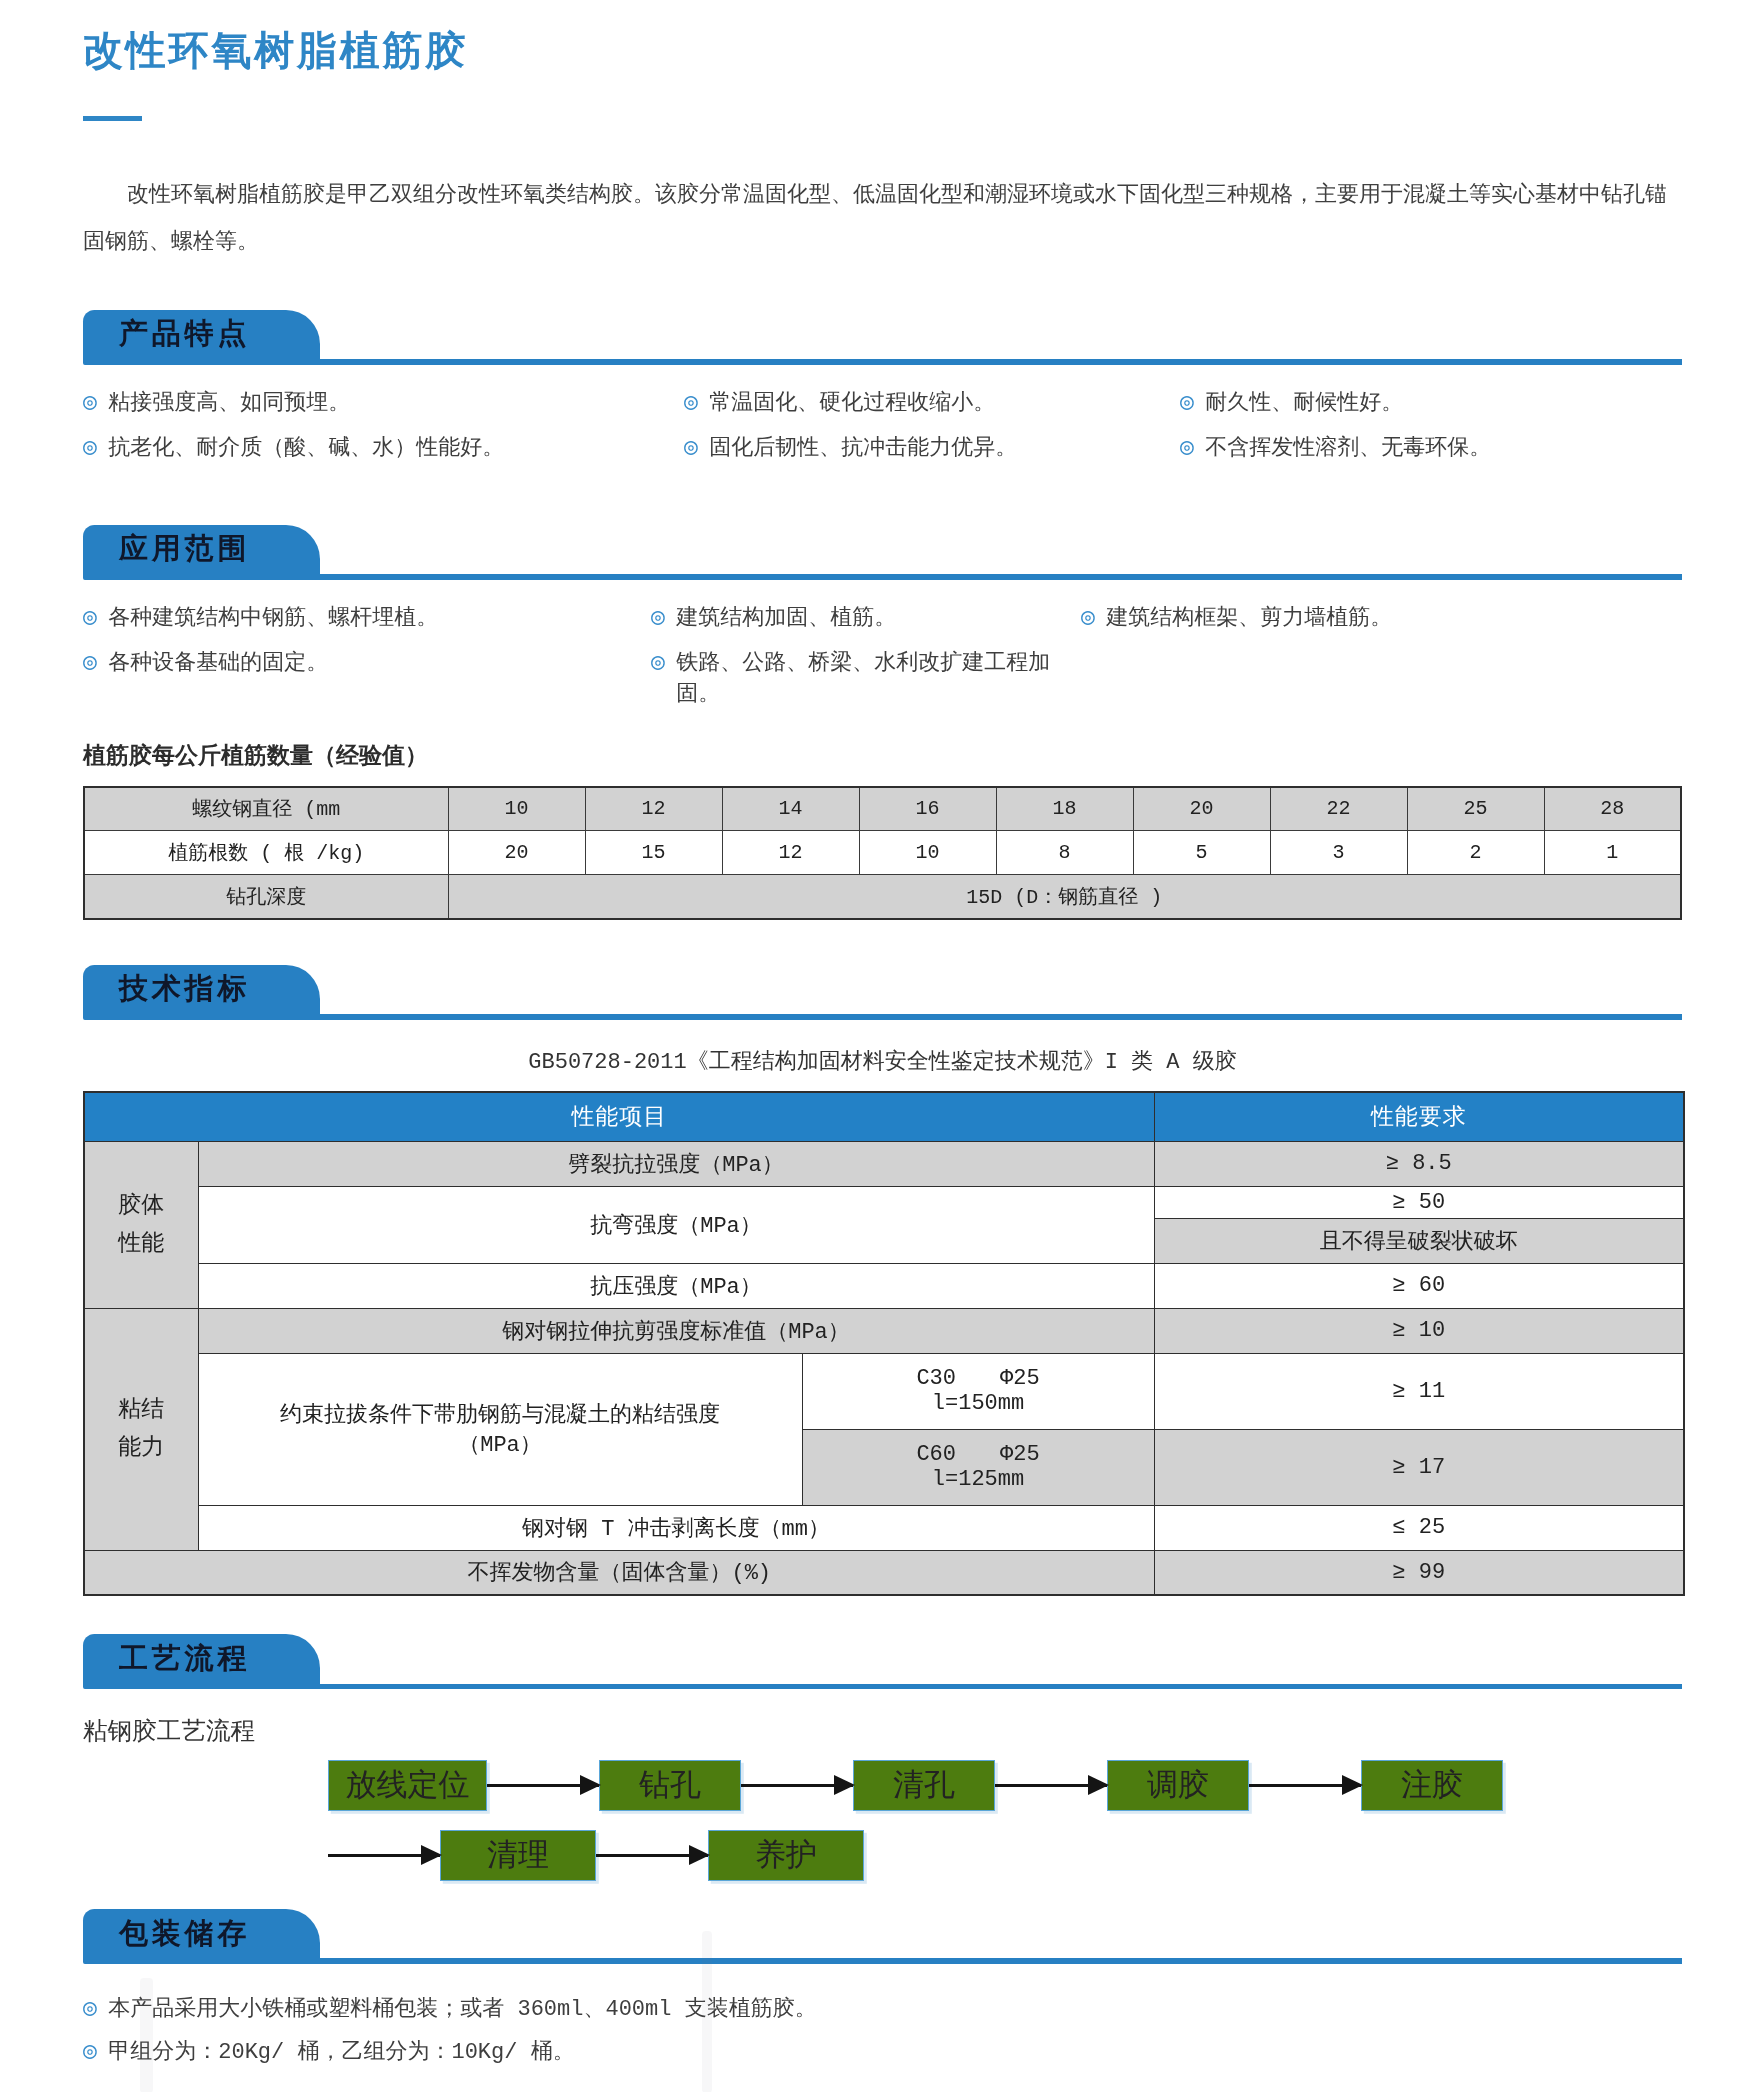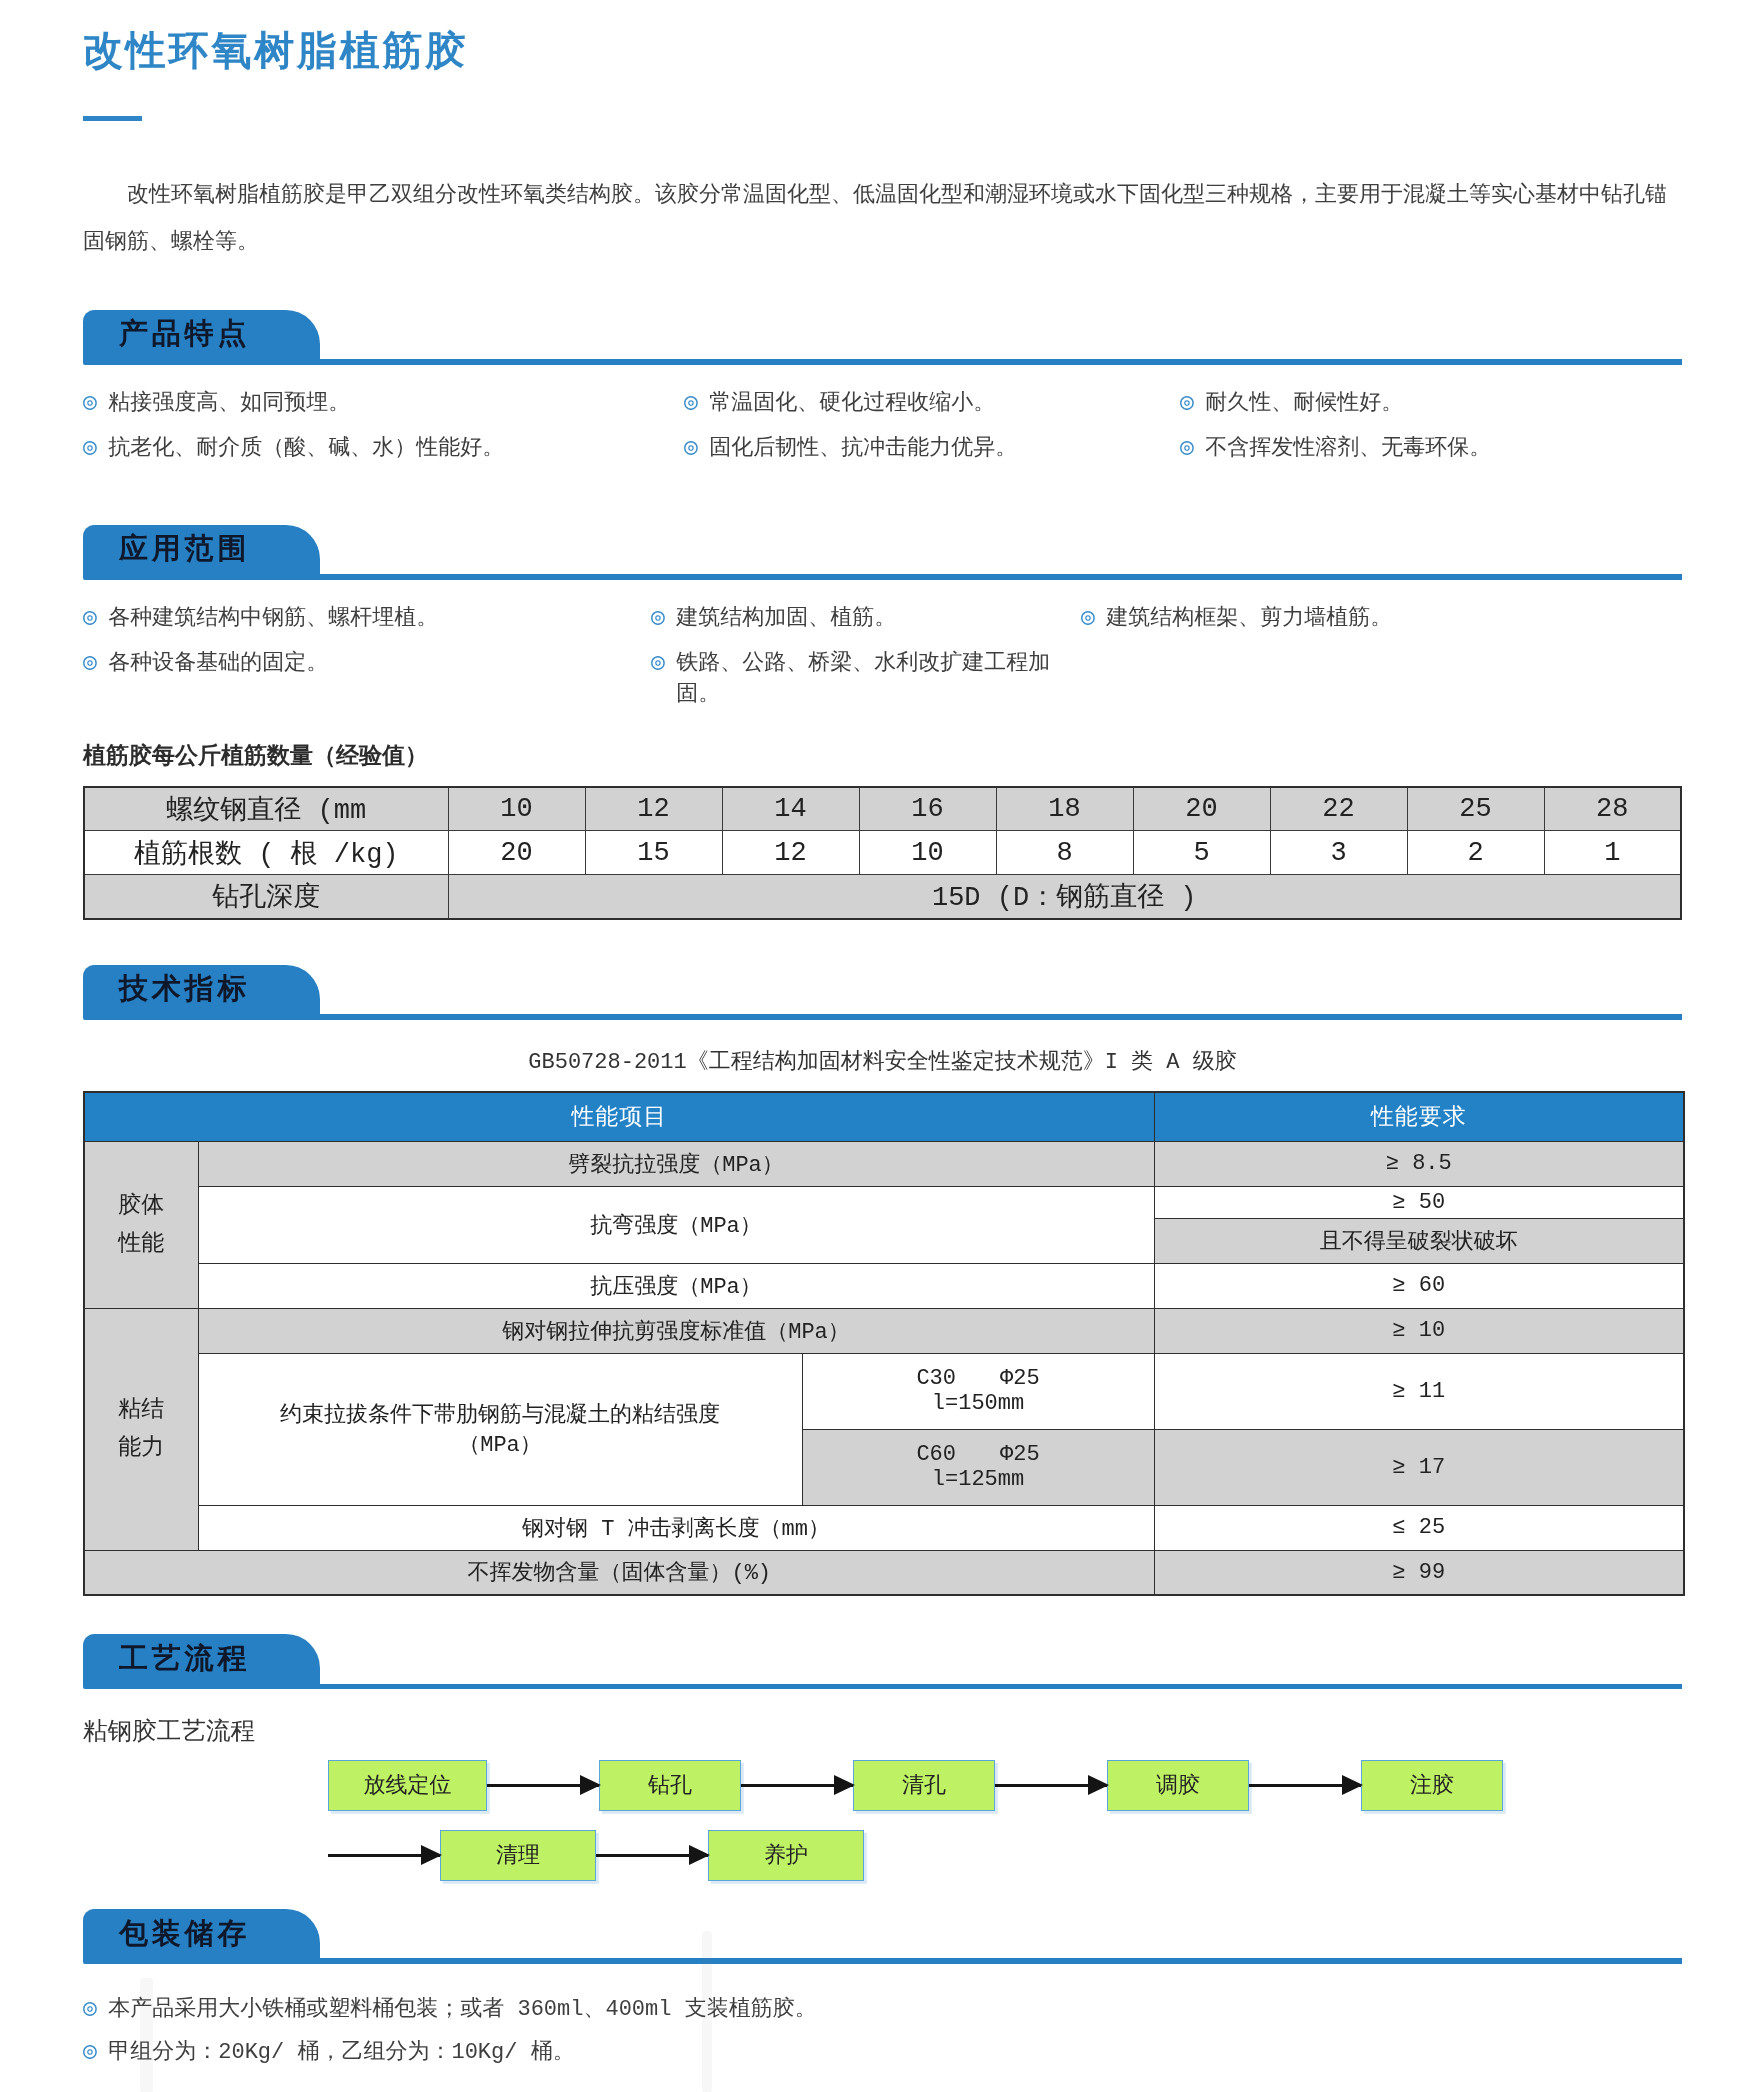--- a/index.html
+++ b/index.html
@@ -25,21 +25,21 @@
   
   .bullet-grid { display:grid; margin-top:23px; row-gap:14px; font-size:22px; color:#3e3e3e; }
   .grid-features { grid-template-columns:601px 496px 1fr; }
   .grid-apps { grid-template-columns:568px 430px 1fr; }
   .bullet { display:flex; align-items:baseline; line-height:31px; }
   .bullet-icon { color:#3b8fcd; margin-right:11.4px; font-size:23px; flex:none; }
 
   
   .caption { margin-top:30px; font-size:23px; font-weight:bold; color:#2c2c2c; }
   table.dosage { width:1599px; margin-top:15px; border-collapse:collapse; text-align:center;
-                 font-size:27px; color:#222; border:2.8px solid #2e2e2e; table-layout:fixed; }
+                 font-size:20px; color:#222; border:2.8px solid #2e2e2e; table-layout:fixed; }
   table.dosage td { border:1.9px solid #3a3a3a; height:44px; padding:0; }
   table.dosage .lbl { width:364px; }
   .g { background:#d2d2d2; }
 
   
   .standard-line { margin-top:26.5px; text-align:center; font-size:22px; color:#333; }
 
   
   table.tech { width:1599px; margin-top:15px; border-collapse:collapse; text-align:center;
                font-size:22px; color:#222; border:2.8px solid #2e2e2e; table-layout:fixed; }
@@ -50,21 +50,21 @@
   table.tech td.short { height:32px; }
   .group-cell { width:114px; font-size:23px; line-height:38px; }
   .line2 { display:block; }
   .spec-gap { display:inline-block; width:44px; }
 
   
   .flow-label { margin-top:24.6px; font-size:24.6px; color:#333; }
   .flow-row { display:flex; align-items:center; }
   .flow-row1 { margin-top:13.2px; margin-left:245px; }
   .flow-row2 { margin-top:19px; margin-left:245px; }
-  .fbox { height:51px; border:1.9px solid #5aa6d8; background:#bef264; color:#222; font-size:22px;
+  .fbox { height:51px; border:1.9px solid #5aa6d8; background:#4d7c0f; color:#222; font-size:31px;
           display:flex; align-items:center; justify-content:center;
           box-shadow:2.8px 2.8px 0 rgba(122,176,216,0.28); flex:none; }
   .fbox-wide { width:159px; }
   .fbox-std { width:142px; }
   .fbox-r2 { width:156px; }
   .arrow { position:relative; width:112px; height:3.8px; background:#141414; flex:none; }
   .arrow::after { content:""; position:absolute; right:-1.9px; top:50%; transform:translateY(-50%);
                   width:0; height:0; border-left:21px solid #141414;
                   border-top:10.4px solid transparent; border-bottom:10.4px solid transparent; }
 

